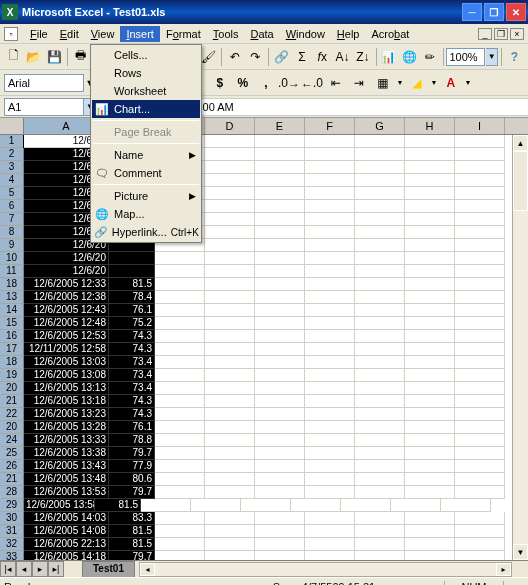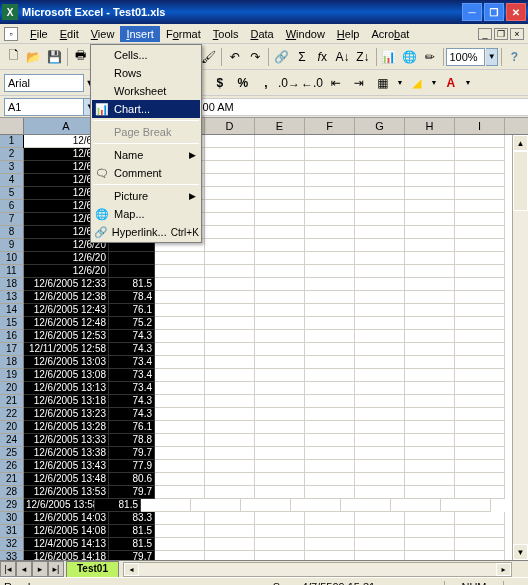--- a/index.html
+++ b/index.html
@@ -50,21 +50,21 @@
   
   .vscroll { position:absolute; right:0; top:17px; width:16px; bottom:0; background:#ece9d8; border-left:1px solid #aca899; }
   .vscroll .sbtn { height:16px; background:#ece9d8; border:1px solid #fff; display:flex; align-items:center; justify-content:center; font-size:8px;}
   .vscroll .track { position:absolute; top:16px; bottom:16px; left:0; right:0; background:#f0ede0;}
   .vscroll .thumb { position:absolute; top:16px; left:0; right:0; height:60px; background:#ece9d8; border:1px solid #fff;}
   .vscroll .sbtn.bot { position:absolute; bottom:0; left:0; right:0; }
 
   .sheet-tabs { height:17px; background:#ece9d8; display:flex; align-items:center; border-top:1px solid #808080; font-size:10px; padding-right:16px;}
   .tab-nav { display:flex; }
   .tab-nav .nbtn { width:16px; height:16px; border:1px solid #888; background:#d4d0c8; display:flex; align-items:center; justify-content:center; font-size:9px;}
-  .sheet-tab { background:#bef264; border:1px solid #808080; border-bottom:none; padding:0 10px; margin-left:2px; height:16px; line-height:14px; font-weight:bold;}
+  .sheet-tab { background:#a3a3a3; border:1px solid #808080; border-bottom:none; padding:0 10px; margin-left:18px; height:16px; line-height:14px; font-weight:bold;}
   .hscroll-track { flex:1; height:15px; background:#f0ede0; border:1px solid #aca899; margin-left:4px; display:flex; justify-content:space-between; }
   .hscroll-track .hbtn { width:15px; background:#ece9d8; border:1px solid #fff; display:flex; align-items:center; justify-content:center; font-size:8px;}
   
   .statusbar { height:18px; background:#ece9d8; border-top:1px solid #fff; display:flex; align-items:center; font-size:11px; padding:0 4px; }
   .statusbar .status-left { flex:0 0 200px; }
   .statusbar .status-sum { flex:1; text-align:center; }
   .statusbar .status-num { width:60px; text-align:center; border-left:1px solid #aca899; border-right:1px solid #aca899;}
   
   
   .dropdown { position:absolute; top:44px; left:90px; width:112px; background:#ece9d8; border:1px solid #808080; box-shadow:2px 2px 3px rgba(0,0,0,.3); z-index:100; padding:1px; }
@@ -552,21 +552,21 @@
         <div class="cell" style="width: 50px;"></div>
         <div class="cell" style="width: 50px;"></div>
         <div class="cell" style="width: 50px;"></div>
         <div class="cell" style="width: 50px;"></div>
         <div class="cell" style="width: 50px;"></div>
         <div class="cell" style="width: 50px;"></div>
         <div class="cell" style="width: 50px;"></div>
       </div>
       <div class="row">
         <div class="row-h sel">32</div>
-        <div class="cell sel" style="width: 85px;">12/4/2005 14:13</div>
+        <div class="cell sel" style="width: 85px;">12/6/2005 22:13</div>
         <div class="cell sel" style="width: 46px;">81.5</div>
         <div class="cell" style="width: 50px;"></div>
         <div class="cell" style="width: 50px;"></div>
         <div class="cell" style="width: 50px;"></div>
         <div class="cell" style="width: 50px;"></div>
         <div class="cell" style="width: 50px;"></div>
         <div class="cell" style="width: 50px;"></div>
         <div class="cell" style="width: 50px;"></div>
       </div>
       <div class="row">

